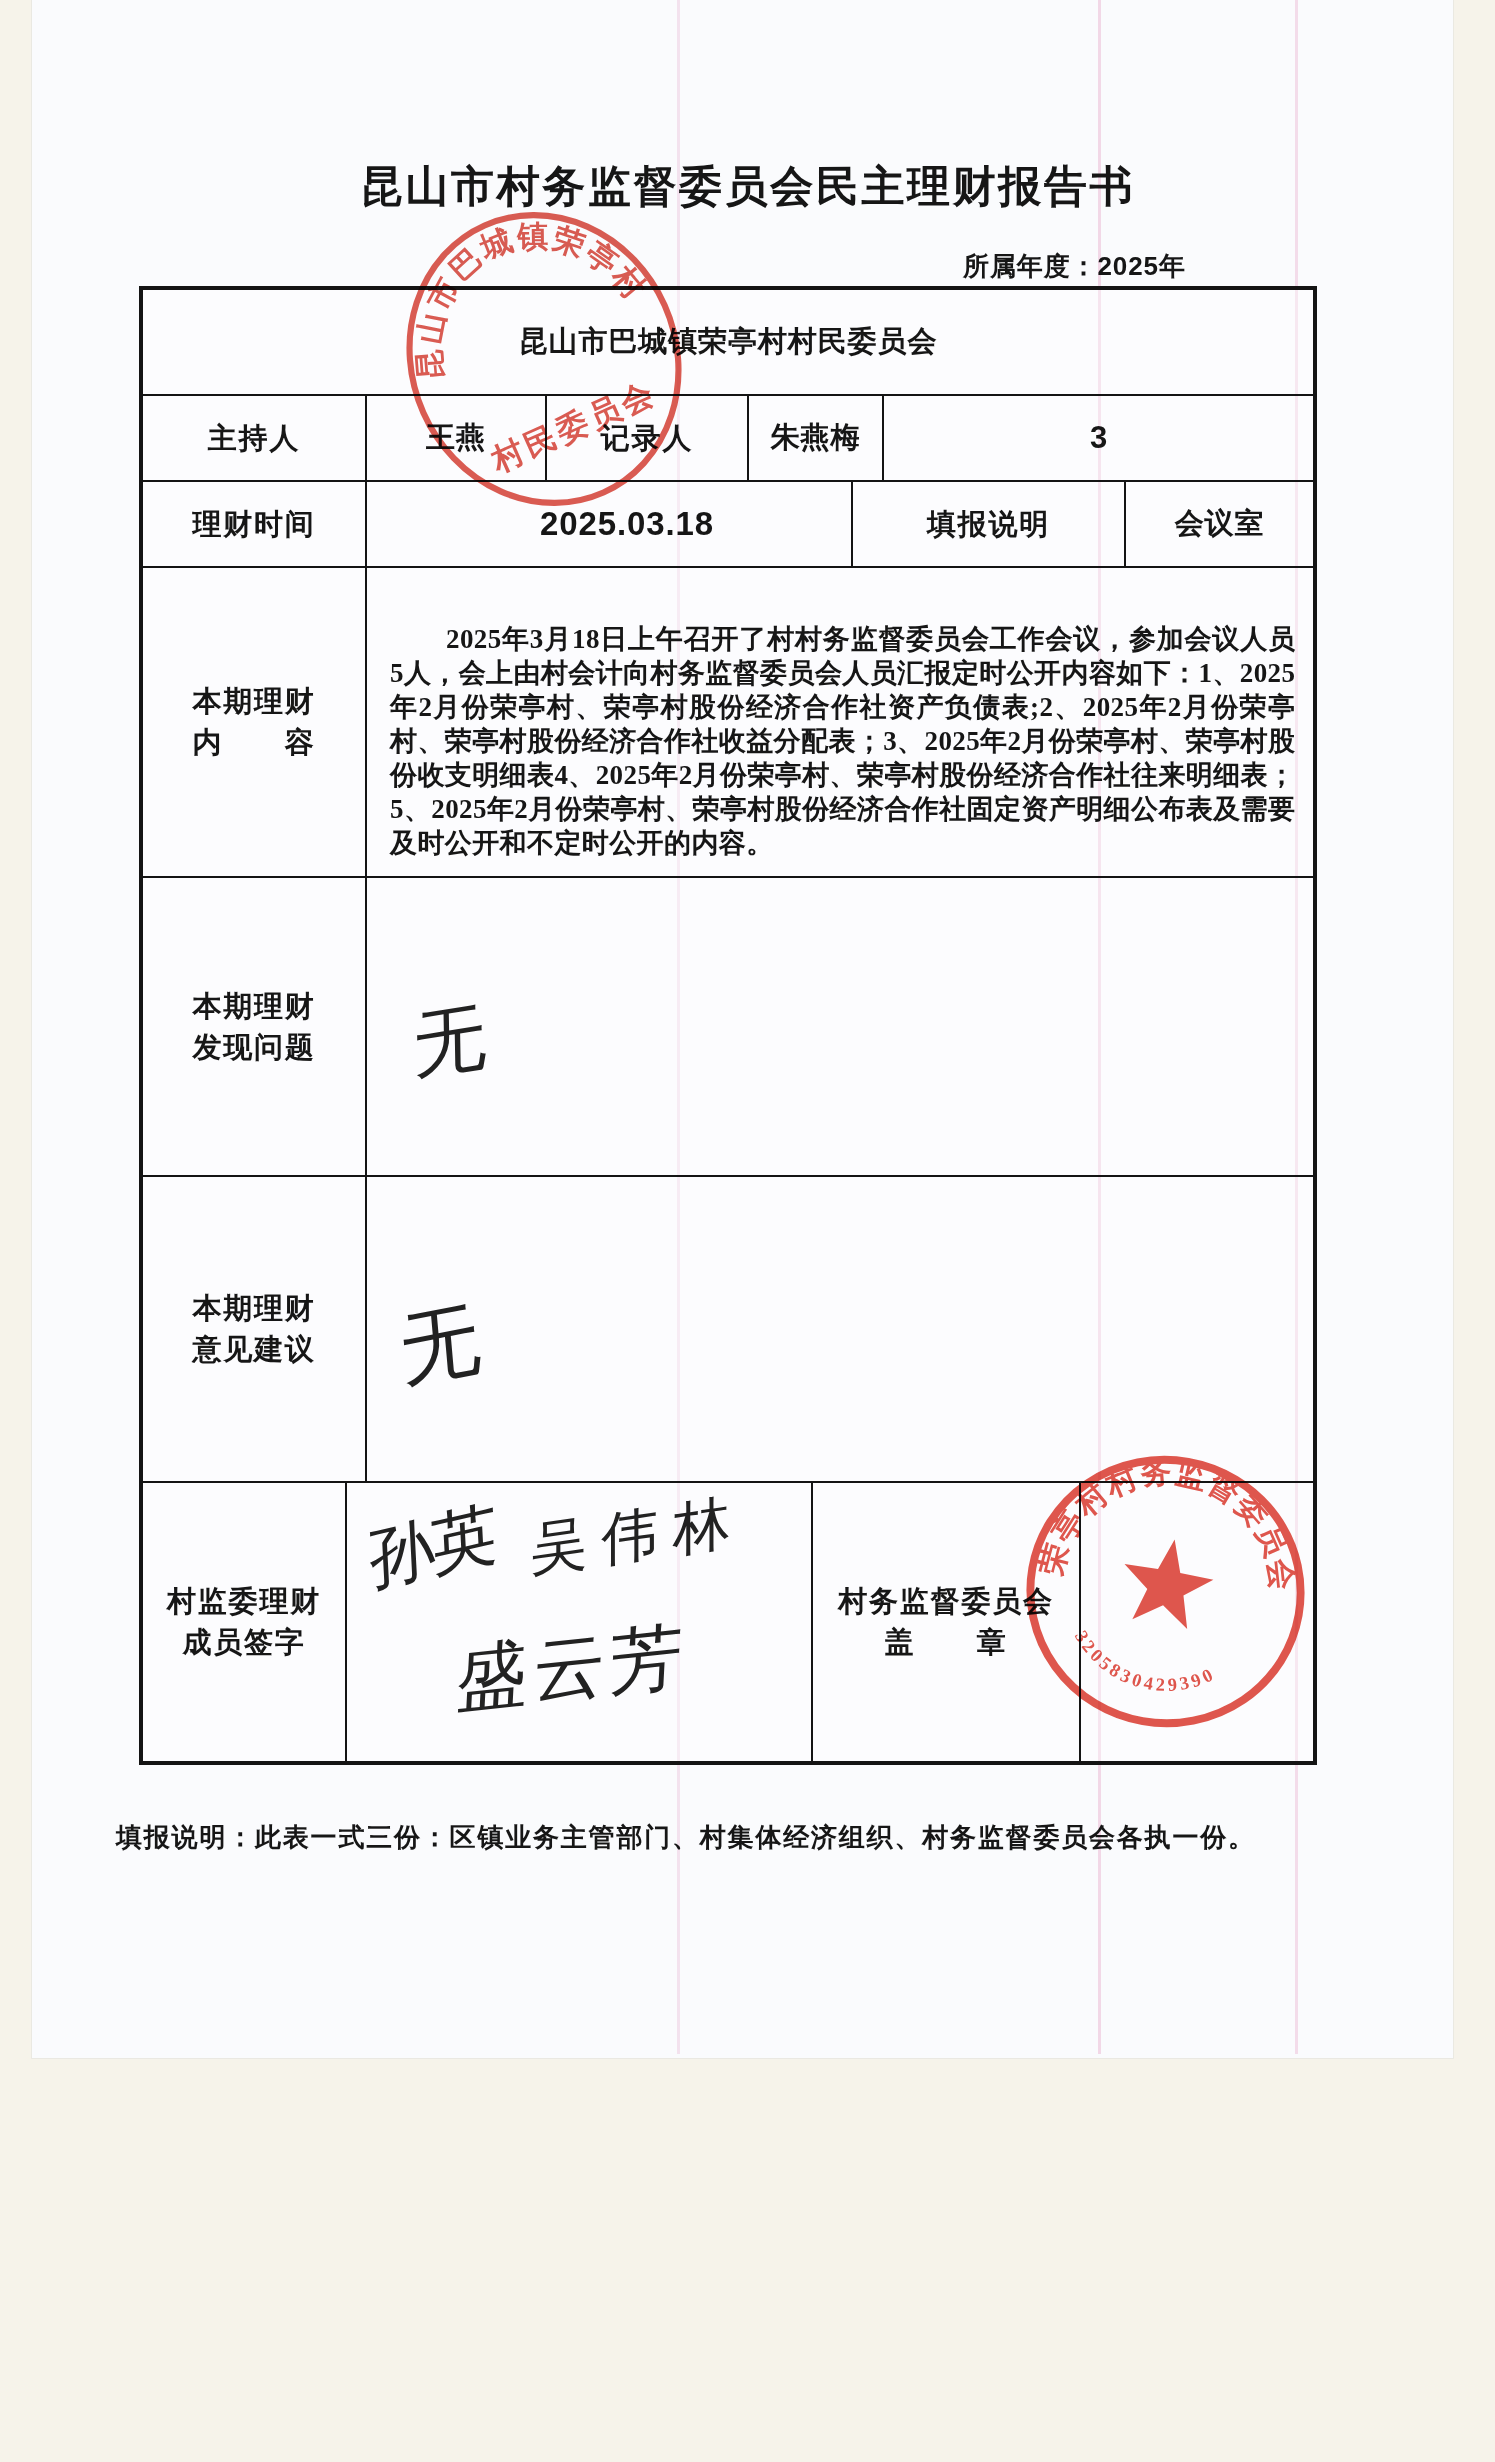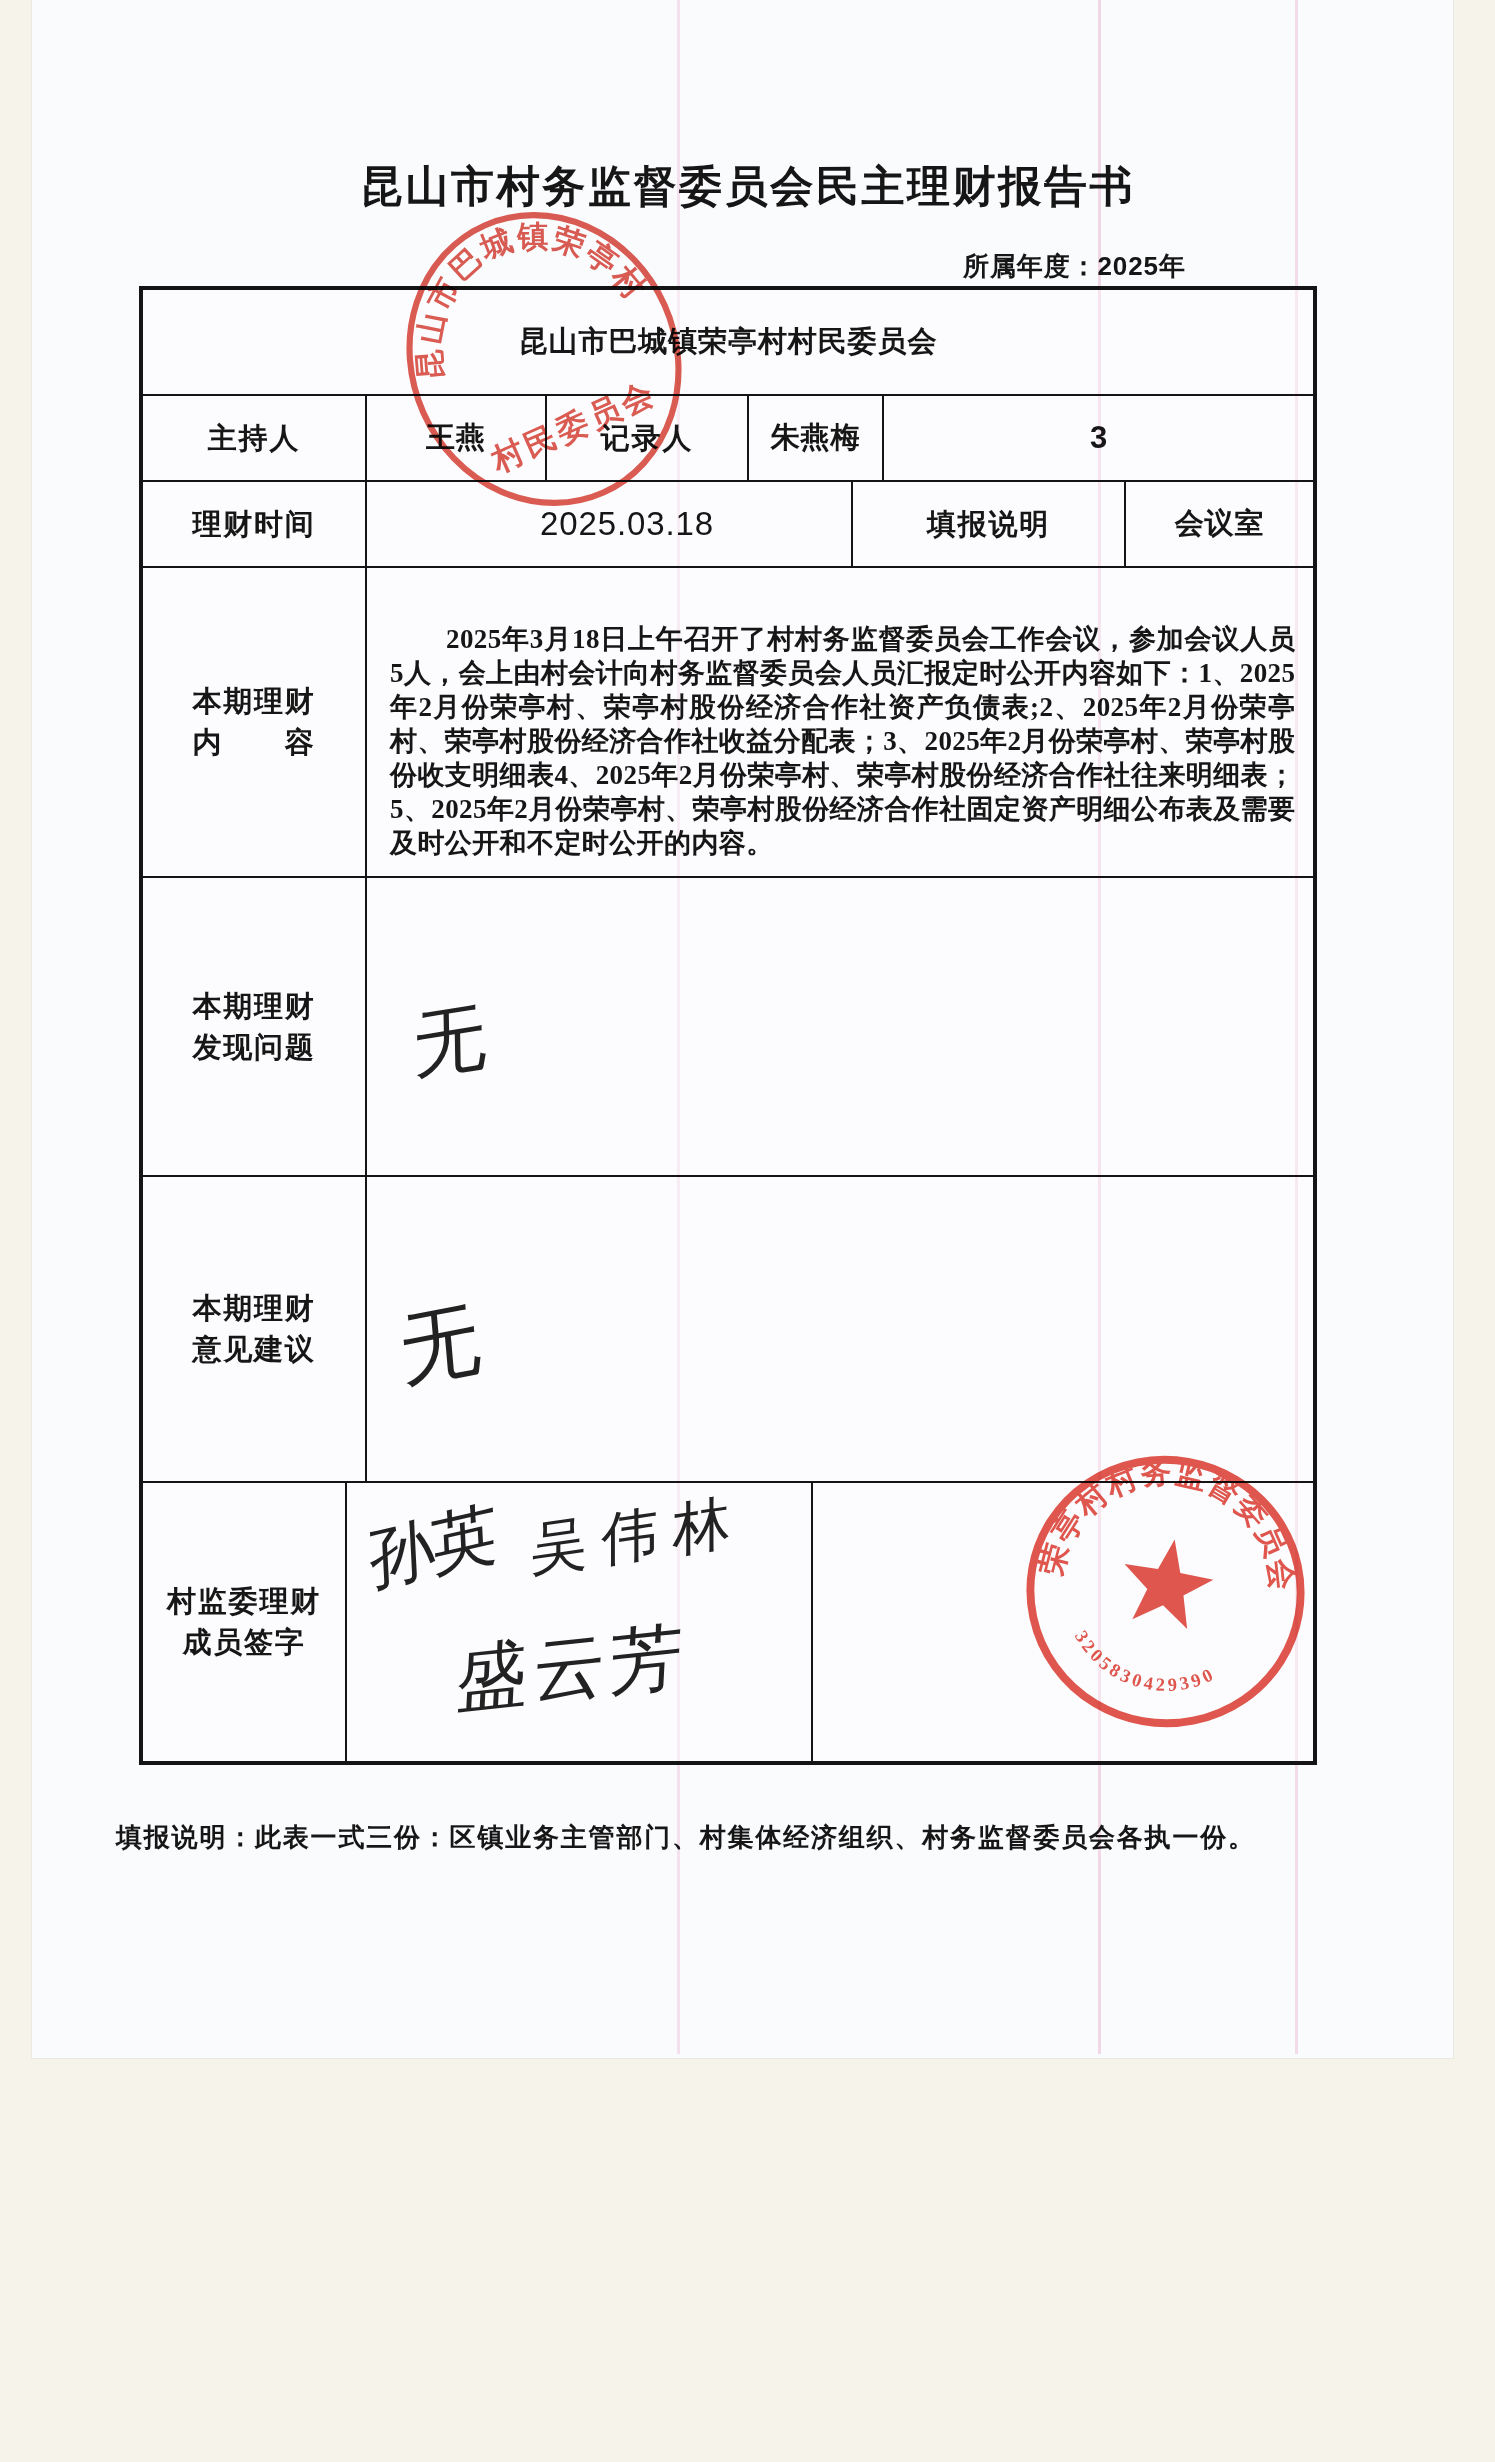--- a/index.html
+++ b/index.html
@@ -43,21 +43,21 @@
   .r4{height:310px;} .r5{height:299px;} .r6{height:306px;} .r7{flex:1;}
   .cell{
     box-sizing:border-box;border-right:2.6px solid #141414;height:100%;
     display:flex;flex-direction:column;justify-content:center;align-items:center;
     text-align:center;
   }
   .cell:last-child{border-right:none;}
   .fill{flex:1;}
   .lbl{font-size:29px;font-weight:700;letter-spacing:1.8px;line-height:41px;}
   .val{font-size:29px;font-weight:700;letter-spacing:0.9px;}
-  .date-val{font-size:33px;font-weight:400;letter-spacing:0.9px;margin-left:36px;}
+  .date-val{font-size:33px;font-weight:700;letter-spacing:0.9px;margin-left:36px;}
   .count-val{font-size:31px;font-weight:700;}
   .content-cell{align-items:stretch;justify-content:center;}
   .content-text{
     margin:0;padding:37px 17.6px 0 23px;
     font-size:27px;line-height:34px;font-weight:700;
     letter-spacing:0.4px;text-align:justify;text-indent:56px;
   }
 
   .hw{
     position:absolute;font-family:"Liberation Serif", serif;
@@ -160,20 +160,24 @@
       </div>
       <div class="cell fill"></div>
     </div>
 
     <div class="row r7">
       <div class="cell" style="width:204px">
         <div class="lbl">村监委理财</div>
         <div class="lbl">成员签字</div>
       </div>
       <div class="cell" style="width:466px"></div>
+      <div class="cell" style="width:268px">
+        <div class="lbl">村务监督委员会</div>
+        <div class="lbl">盖　　章</div>
+      </div>
       <div class="cell fill"></div>
     </div>
 
   </div>
 
   <span class="hw hw-none-1">无</span>
   <span class="hw hw-none-2">无</span>
   <span class="hw hw-sig-1">孙英</span>
   <span class="hw hw-sig-2">吴伟林</span>
   <span class="hw hw-sig-3">盛云芳</span>

